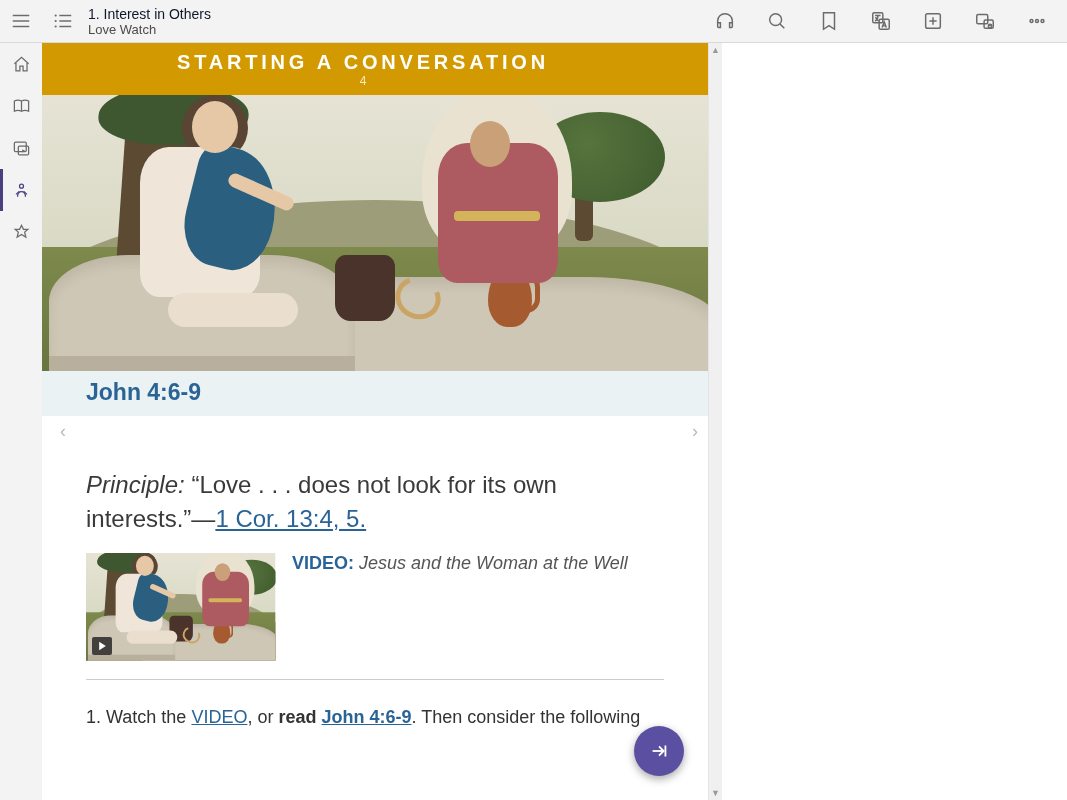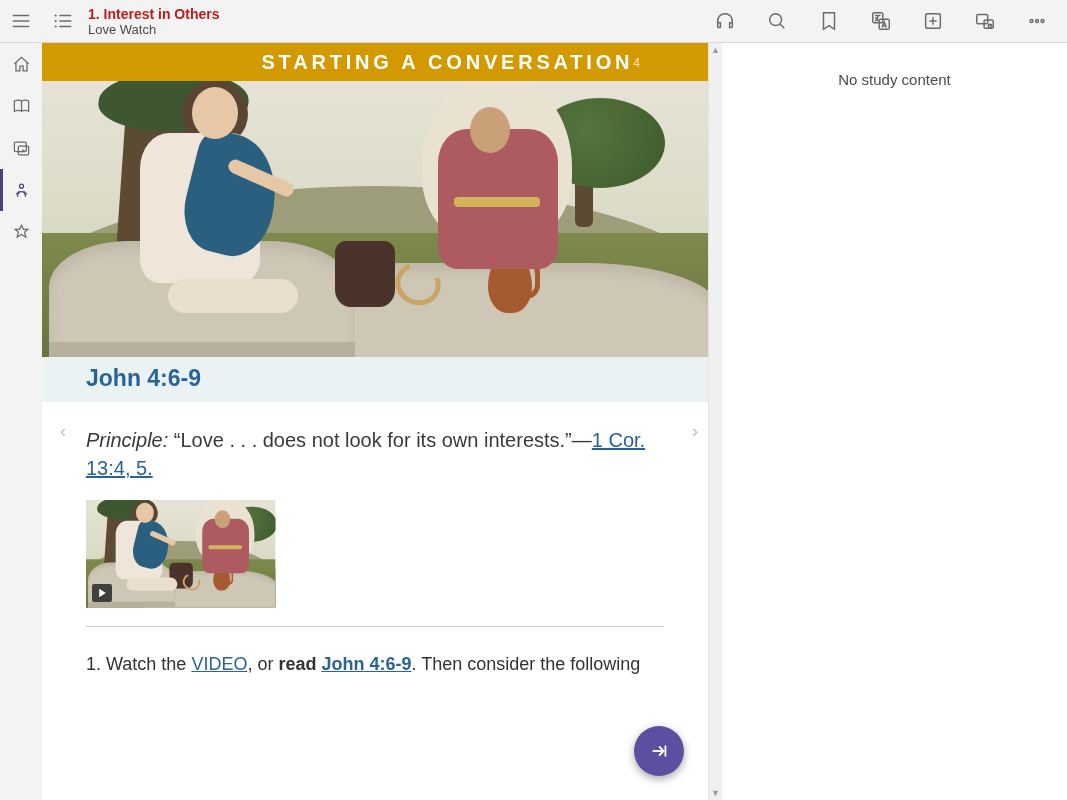--- a/index.html
+++ b/index.html
@@ -2,21 +2,21 @@
 <html><head>
 <meta charset="utf-8">
 <style>
 * { box-sizing: border-box; margin: 0; padding: 0; }
 html, body { height: 100%; font-family: -apple-system, BlinkMacSystemFont, "Segoe UI", Arial, sans-serif; background:#fff; overflow:hidden; }
 
 
 .topbar { height:43px; background:#f3f3f3; display:flex; align-items:center; border-bottom:1px solid #d9d9d9; position:relative; }
 .tb-btn { width:42px; height:43px; display:flex; align-items:center; justify-content:center; cursor:pointer; color:#6b6b6b; }
 .tb-title-block { display:flex; flex-direction:column; justify-content:center; margin-left:4px; }
-.tb-title { font-size:14px; font-weight:700; color:#b91c1c; line-height:16px; }
+.tb-title { font-size:14px; font-weight:400; color:#0f172a; line-height:16px; }
 .tb-sub { font-size:13px; color:#4b4b4b; line-height:15px; }
 .tb-spacer { flex:1; }
 .tb-right { display:flex; margin-right:4px; }
 .tb-right .tb-btn { width:52px; }
 
 
 .main { display:flex; height:calc(100% - 43px); }
 .side { width:42px; background:#f3f3f3; display:flex; flex-direction:column; border-right:0; }
 .side-item { width:42px; height:42px; display:flex; align-items:center; justify-content:center; cursor:pointer; color:#6b6b6b; position:relative; }
 .side-item.active { color:#4a4080; }
@@ -24,21 +24,21 @@
 
 .content-wrap { flex:1; display:flex; }
 .doc-col { width:666px; position:relative; display:flex; flex-direction:column; background:#fff; }
 .scroll-col { width:14px; background:#f0f0f0; position:relative; border-left:1px solid #e4e4e4;}
 .scroll-arrow { height:14px; display:flex; align-items:center; justify-content:center; color:#9a9a9a; font-size:9px;}
 .scroll-track { flex:1; }
 .study-col { flex:1; background:#fff; }
 .study-msg { text-align:center; color:#4b4b4b; font-size:15px; margin-top:28px; }
 
 
-.banner { background:#d29900; color:#fff; display:flex; align-items:center; justify-content:flex-end; padding:8px 68px 7px 44px; }
+.banner { background:#d29900; color:#fff; display:flex; align-items:center; justify-content:flex-end; padding:8px 68px 7px 44px;flex-direction:column; }
 .banner-title { font-size:20px; font-weight:700; letter-spacing:3.8px; }
 .banner-num { font-size:12px; color:#f9e9c0; }
 
 
 .hero { height:276px; position:relative; overflow:hidden; }
 .sky   { position:absolute; inset:0; background:linear-gradient(#e6e3d4,#d9dac6 55%,#c8c9b0); }
 .hill1 { position:absolute; left:-6%; right:-6%; top:38%; height:60%; background:#9e9d7a; border-radius:50% 50% 0 0/80% 80% 0 0; }
 .hill2 { position:absolute; left:-8%; right:-8%; top:55%; height:60%; background:#8f9268; border-radius:50% 50% 0 0/70% 70% 0 0; }
 .grass { position:absolute; left:0; right:0; bottom:0; height:45%; background:linear-gradient(#7e8a4c,#687540); }
 .rock  { position:absolute; bottom:0; height:42%; background:#cfc7b5; border-radius:26% 28% 12% 10%/40% 44% 0 0; box-shadow:inset 0 -15px 0 #b8b09c, inset 0 8px 12px rgba(0,0,0,.08);}
@@ -88,21 +88,21 @@
 
 .chev { position:absolute; top:378px; color:#b9b9b9; font-size:18px; cursor:pointer; z-index:4;}
 .chev.left { left:18px; }
 .chev.right { right:10px; }
 .chev::before{font-family:inherit;}
 
 
 .article { padding:18px 44px 0 44px; color:#333; overflow:hidden; flex:1;}
 .lesson-kicker { font-size:19px; color:#555; letter-spacing:.5px; }
 .h1 { font-size:34px; font-weight:800; color:#2d2d2d; margin-top:6px; }
-.principle { font-size:20px; color:#3a3a3a; margin-top:6px; line-height:1.4;}
+.principle { font-size:24px; color:#3a3a3a; margin-top:34px; line-height:1.4;}
 .principle em { font-style:italic; }
 .principle .ref { color:#2a6496; }
 .h2 { font-size:24px; font-weight:800; color:#2a6496; margin-top:46px; padding-bottom:6px; border-bottom:1px solid #ccc;}
 .video-row { display:flex; gap:16px; margin-top:18px; padding-bottom:18px; border-bottom:1px solid #ccc; }
 .video-title-line { font-size:18px; }
 .video-title-line .vlabel { color:#2a6496; font-weight:700; }
 .video-title-line .vname  { font-style:italic; color:#555; }
 .play-badge { position:absolute; left:6px; bottom:6px; width:20px; height:18px; background:rgba(40,40,40,.85); border-radius:2px; display:flex; align-items:center; justify-content:center;}
 .play-badge svg{fill:#fff;}
 .body-p { font-size:18px; margin-top:24px; color:#333; line-height:1.45;}
@@ -310,20 +310,23 @@
                   <div class="stripe"></div>
                   <div class="face"></div>
                 </div>
             </div>
             <div class="play-badge">
               <svg width="9" height="10" viewBox="0 0 10 12">
                   <path d="M1 1l8 5-8 5z"></path>
                 </svg>
             </div>
           </div>
+          <div class="video-title-line">
+            <span class="vlabel">VIDEO:</span><span class="vname"> Jesus and the Woman at the Well</span>
+          </div>
         </div>
 
         <p class="body-p">
           <span>1. Watch the </span><a href="#" class="link">VIDEO</a><span>, or </span><span class="bold">read </span><a href="#" class="link bold">John 4:6-9</a><span>. Then consider the following</span>
         </p>
       </div>
 
       <div class="fab">
         <svg width="22" height="22" viewBox="0 0 24 24" fill="none" stroke-width="2">
             <line x1="5" y1="12" x2="17" y2="12"></line>
@@ -332,17 +335,14 @@
           </svg>
       </div>
     </div>
 
     <div class="scroll-col" style="display:flex;flex-direction:column;">
       <div class="scroll-arrow">▲</div>
       <div class="scroll-track"></div>
       <div class="scroll-arrow">▼</div>
     </div>
 
-    <div class="study-col">
-      <div class="study-msg">No study content</div>
-    </div>
   </div>
 </div>
 
 </body></html>

